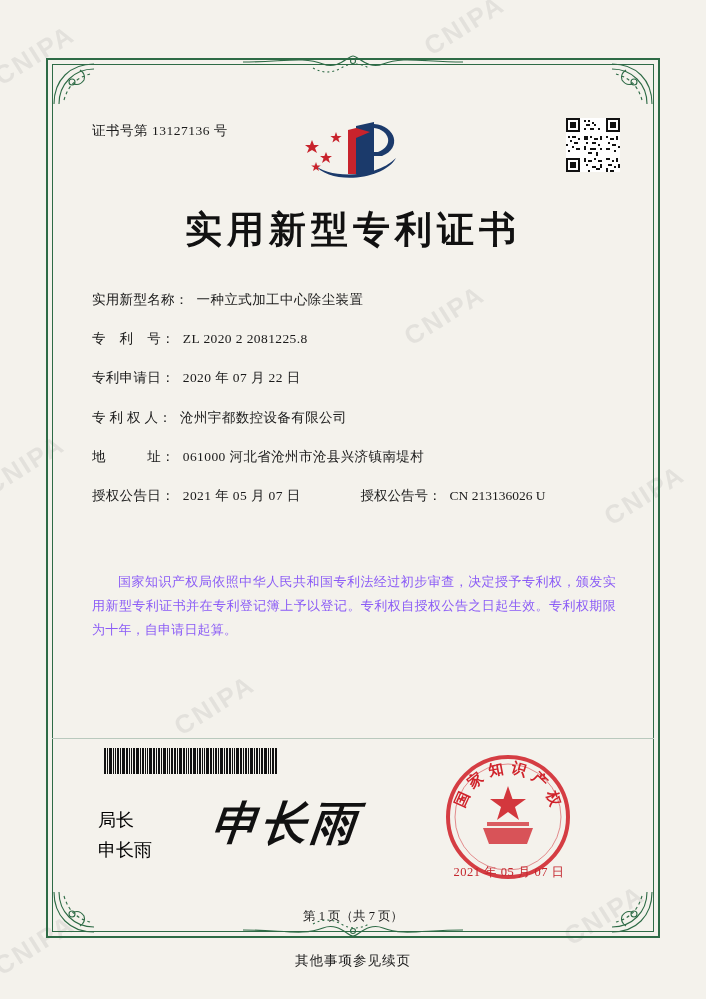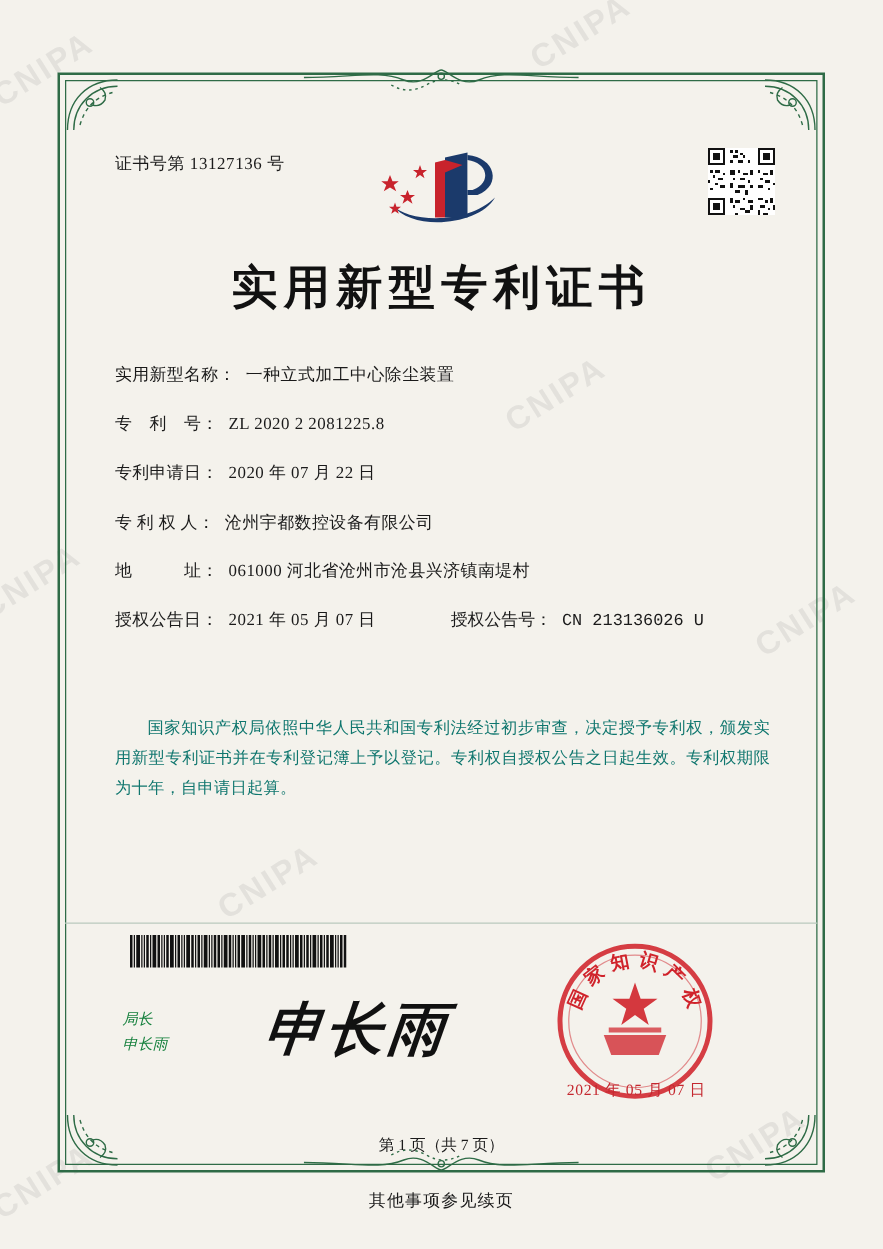--- a/index.html
+++ b/index.html
@@ -137,30 +137,30 @@
   .field-label {
     white-space: nowrap;
     letter-spacing: 0.3px;
   }
   .field-value {
     margin-left: 8px;
     letter-spacing: 0.4px;
   }
   .field-row.dual { margin-bottom: 23px; }
   .field-sub-label { margin-left: 60px; white-space: nowrap; }
-  .field-sub-value { margin-left: 8px; font-family: Liberation Mono, monospace; }
+  .field-sub-value { margin-left: 8px; }
 
   
   .paragraphs {
     position: absolute;
     left: 92px; top: 570px;
     width: 524px;
     font-size: 13px;
     line-height: 1.85;
-    color: #0f766e;
+    color: #8b5cf6;
     text-align: justify;
   }
   .paragraphs p {
     margin: 0 0 2px 0;
     text-indent: 26px;
     letter-spacing: 0.2px;
   }
 
   
   .sep {
@@ -184,24 +184,23 @@
     display: block;
     background: #111;
     height: 100%;
     margin-right: 1px;
   }
 
   
   .sig-labels {
     position: absolute;
     left: 98px; top: 806px;
-    font-size: 12px;
+    font-size: 18px;
     line-height: 1.65;
-    color: #15803d;
-    font-style: italic;
+    color: #000000;
   }
   .sig-script {
     position: absolute;
     left: 212px; top: 793px;
     font-size: 46px;
     font-family: "DejaVu Serif", serif;
     font-style: italic;
     font-weight: bold;
     color: #111;
     letter-spacing: 3px;

